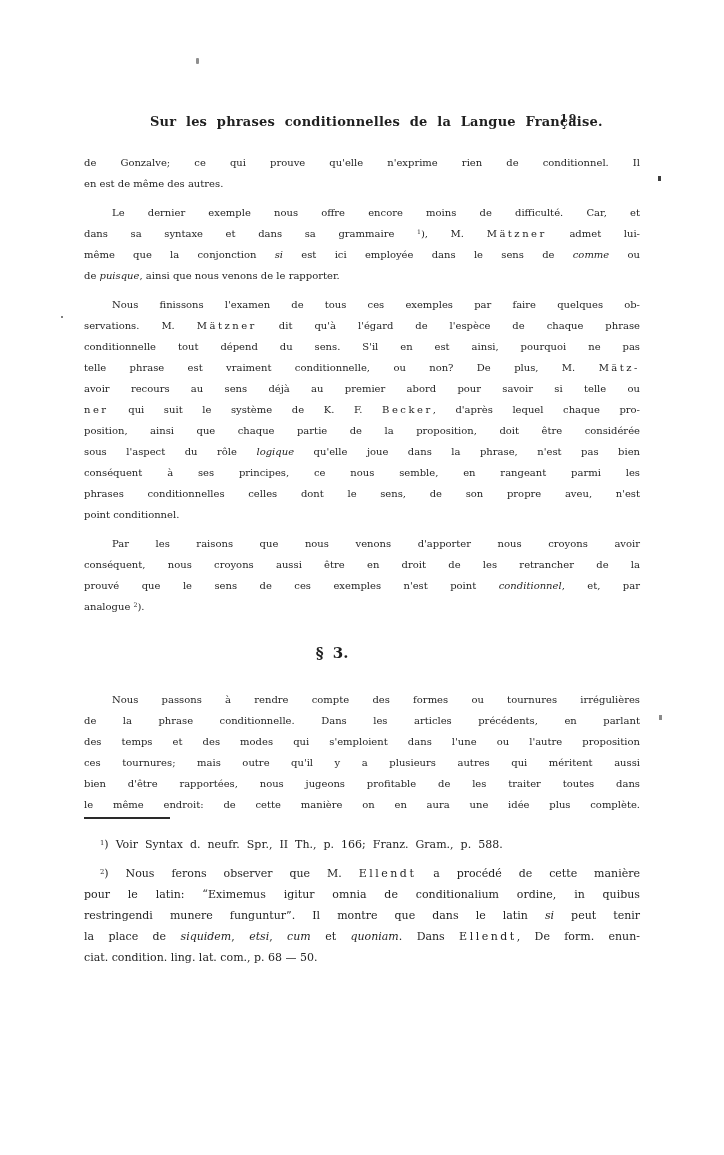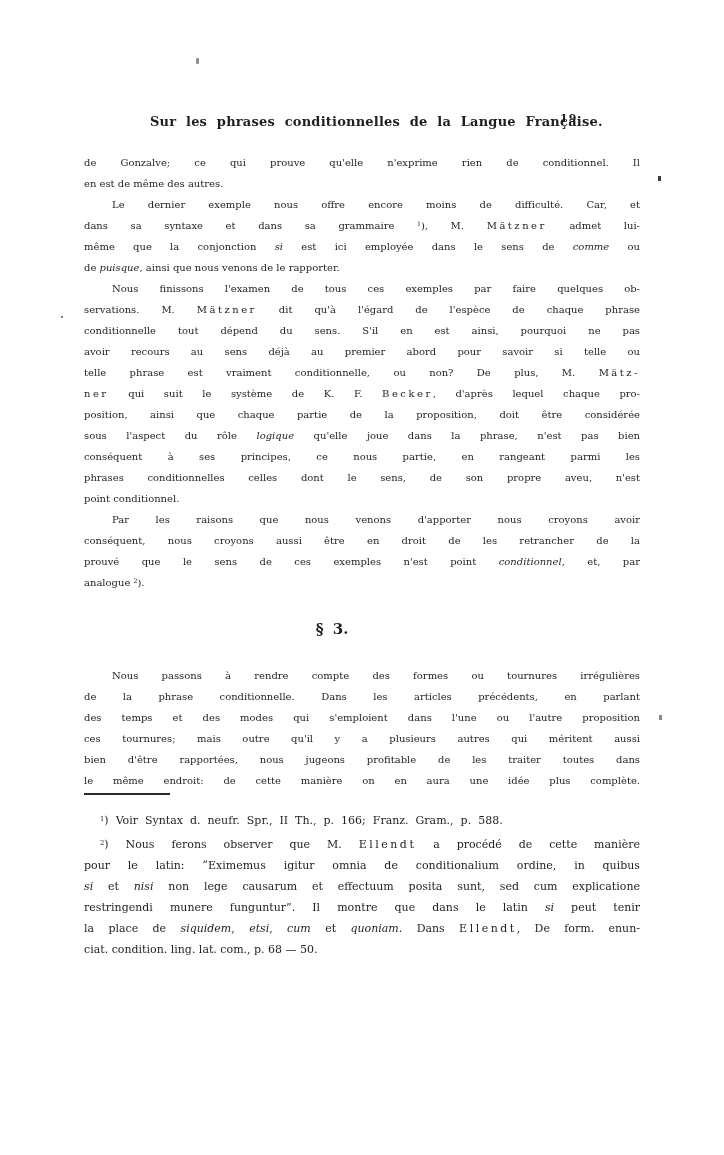--- a/index.html
+++ b/index.html
@@ -12,21 +12,21 @@
     font-size:13px; font-weight:bold; word-spacing:5px; letter-spacing:0.2px;
   }
   .page-number {
     position:absolute; left:560px; top:112px; font-size:11px; font-weight:bold; letter-spacing:1px;
   }
   .text-column { position:absolute; left:84px; top:152px; width:556px; }
   .paragraph, .footnote { width:100%; }
   .bline { font-size:10px; line-height:21px; height:21px; }
   .fline { font-size:11px; line-height:21px; height:21px; }
   .just { text-align:justify; text-align-last:justify; }
-  .ind { text-indent:28px; }
+  .ind { text-indent:28px;margin-top:8px; }
   .footnote .ind { text-indent:16px; }
   .wide { word-spacing:3.5px; }
   .s-i { font-style:italic; }
   .s-sp { letter-spacing:2.5px; }
   .s-sup { font-size:0.62em; position:relative; top:-0.5em; }
   .heading {
     font-size:15px; font-weight:bold; text-align:center;
     margin:26px 60px 25px 0; line-height:21px; height:21px; word-spacing:4px;
   }
   .footrule {
@@ -58,26 +58,26 @@
       <div class="paragraph">
         <div class="bline just ind"><span>Le dernier exemple nous offre encore moins de difficulté. Car, et</span></div>
         <div class="bline just"><span>dans sa syntaxe et dans sa grammaire </span><span class="s-sup">1</span><span>), M. </span><span class="s-sp">Mätzner</span><span> admet lui-</span></div>
         <div class="bline just"><span>même que la conjonction </span><span class="s-i">si</span><span> est ici employée dans le sens de </span><span class="s-i">comme</span><span> ou</span></div>
         <div class="bline"><span>de </span><span class="s-i">puisque</span><span>, ainsi que nous venons de le rapporter.</span></div>
       </div>
       <div class="paragraph">
         <div class="bline just ind"><span>Nous finissons l'examen de tous ces exemples par faire quelques ob-</span></div>
         <div class="bline just"><span>servations. M. </span><span class="s-sp">Mätzner</span><span> dit qu'à l'égard de l'espèce de chaque phrase</span></div>
         <div class="bline just"><span>conditionnelle tout dépend du sens. S'il en est ainsi, pourquoi ne pas</span></div>
+        <div class="bline just"><span>telle phrase est vraiment conditionnelle, ou non? De plus, M. </span><span class="s-sp">Mätz-</span></div>
         <div class="bline just"><span>avoir recours au sens déjà au premier abord pour savoir si telle ou</span></div>
-        <div class="bline just"><span>telle phrase est vraiment conditionnelle, ou non? De plus, M. </span><span class="s-sp">Mätz-</span></div>
         <div class="bline just"><span class="s-sp">ner</span><span> qui suit le système de K. F. </span><span class="s-sp">Becker</span><span>, d'après lequel chaque pro-</span></div>
         <div class="bline just"><span>position, ainsi que chaque partie de la proposition, doit être considérée</span></div>
         <div class="bline just"><span>sous l'aspect du rôle </span><span class="s-i">logique</span><span> qu'elle joue dans la phrase, n'est pas bien</span></div>
-        <div class="bline just"><span>conséquent à ses principes, ce nous partie, en rangeant parmi les</span></div>
+        <div class="bline just"><span>conséquent à ses principes, ce nous semble, en rangeant parmi les</span></div>
         <div class="bline just"><span>phrases conditionnelles celles dont le sens, de son propre aveu, n'est</span></div>
         <div class="bline"><span>point conditionnel.</span></div>
       </div>
       <div class="paragraph">
         <div class="bline just ind"><span>Par les raisons que nous venons d'apporter nous croyons avoir</span></div>
         <div class="bline just"><span>conséquent, nous croyons aussi être en droit de les retrancher de la</span></div>
         <div class="bline just"><span>prouvé que le sens de ces exemples n'est point </span><span class="s-i">conditionnel</span><span>, et, par</span></div>
         <div class="bline"><span>analogue </span><span class="s-sup">2</span><span>).</span></div>
       </div>
       <div class="heading">§ 3.</div>
@@ -89,21 +89,20 @@
         <div class="bline just"><span>bien d'être rapportées, nous jugeons profitable de les traiter toutes dans</span></div>
         <div class="bline just"><span>le même endroit: de cette manière on en aura une idée plus complète.</span></div>
       </div>
       <div class="footrule"></div>
       <div class="footnote footnote-block-1">
         <div class="fline wide ind"><span class="s-sup">1</span><span>) Voir Syntax d. neufr. Spr., II Th., p. 166; Franz. Gram., p. 588.</span></div>
       </div>
       <div class="footnote footnote-block-2">
         <div class="fline just ind"><span class="s-sup">2</span><span>) Nous ferons observer que M. </span><span class="s-sp">Ellendt</span><span> a procédé de cette manière</span></div>
         <div class="fline just"><span>pour le latin: “Eximemus igitur omnia de conditionalium ordine, in quibus</span></div>
-        <div class="fline just"><span class="s-i">si</span><span> et </span><span class="s-i">nisi</span><span> non lege causarum et effectuum posita sunt, sed cum explicatione</span></div>
         <div class="fline just"><span>restringendi munere funguntur”. Il montre que dans le latin </span><span class="s-i">si</span><span> peut tenir</span></div>
         <div class="fline just"><span>la place de </span><span class="s-i">siquidem</span><span>, </span><span class="s-i">etsi</span><span>, </span><span class="s-i">cum</span><span> et </span><span class="s-i">quoniam</span><span>. Dans </span><span class="s-sp">Ellendt</span><span>, De form. enun-</span></div>
         <div class="fline"><span>ciat. condition. ling. lat. com., p. 68 — 50.</span></div>
       </div>
     </div>
 
   <div class="watermark">
     <span class="wm-prefix">Digitized by</span>
     <span class="wm-logo">Google</span>
   </div>

